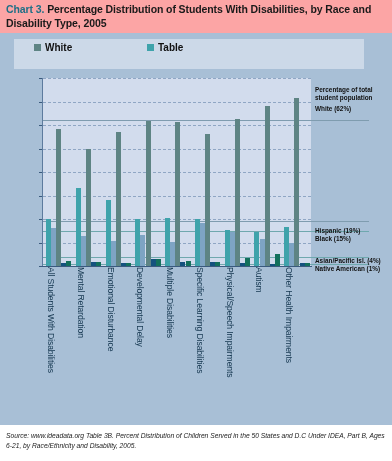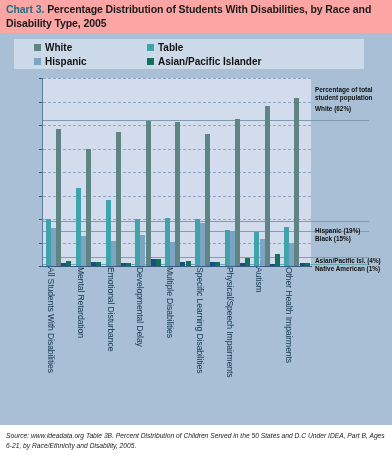--- a/index.html
+++ b/index.html
@@ -200,30 +200,20 @@
 
     <div class="legend">
       <div class="legend-row r1">
         <div class="legend-item lg-c1">
           <span class="swatch" style="background:#5e8484"></span>
           <span>White</span>
         </div>
         <div class="legend-item lg-c2">
           <span class="swatch" style="background:#3fa3ab"></span>
           <span>Table</span>
-        </div>
-      </div>
-      <div class="legend-row r2">
-        <div class="legend-item lg-c1">
-          <span class="swatch" style="background:#7ea4c4"></span>
-          <span>Hispanic</span>
-        </div>
-        <div class="legend-item lg-c2">
-          <span class="swatch" style="background:#13705c"></span>
-          <span>Asian/Pacific Islander</span>
         </div>
       </div>
     </div>
 
     <div class="plot-frame">
       <div class="plot-bg"></div>
       <div id="grid-layer">
           <div class="gridline" style="top: 164.5px;"></div>
           <div class="gridline" style="top: 141px;"></div>
           <div class="gridline" style="top: 117.5px;"></div>

